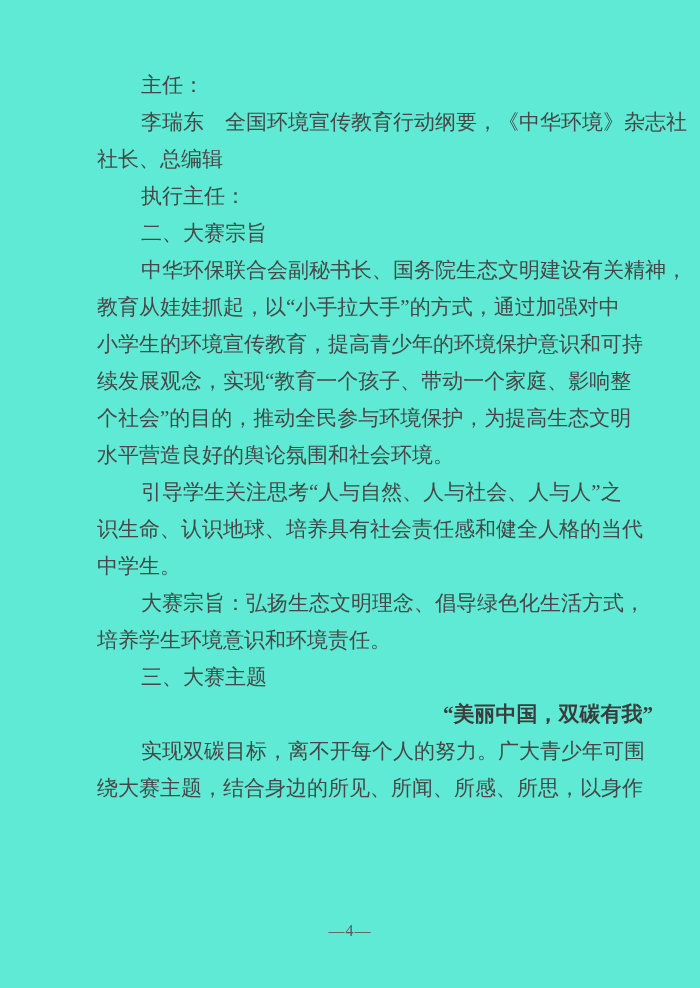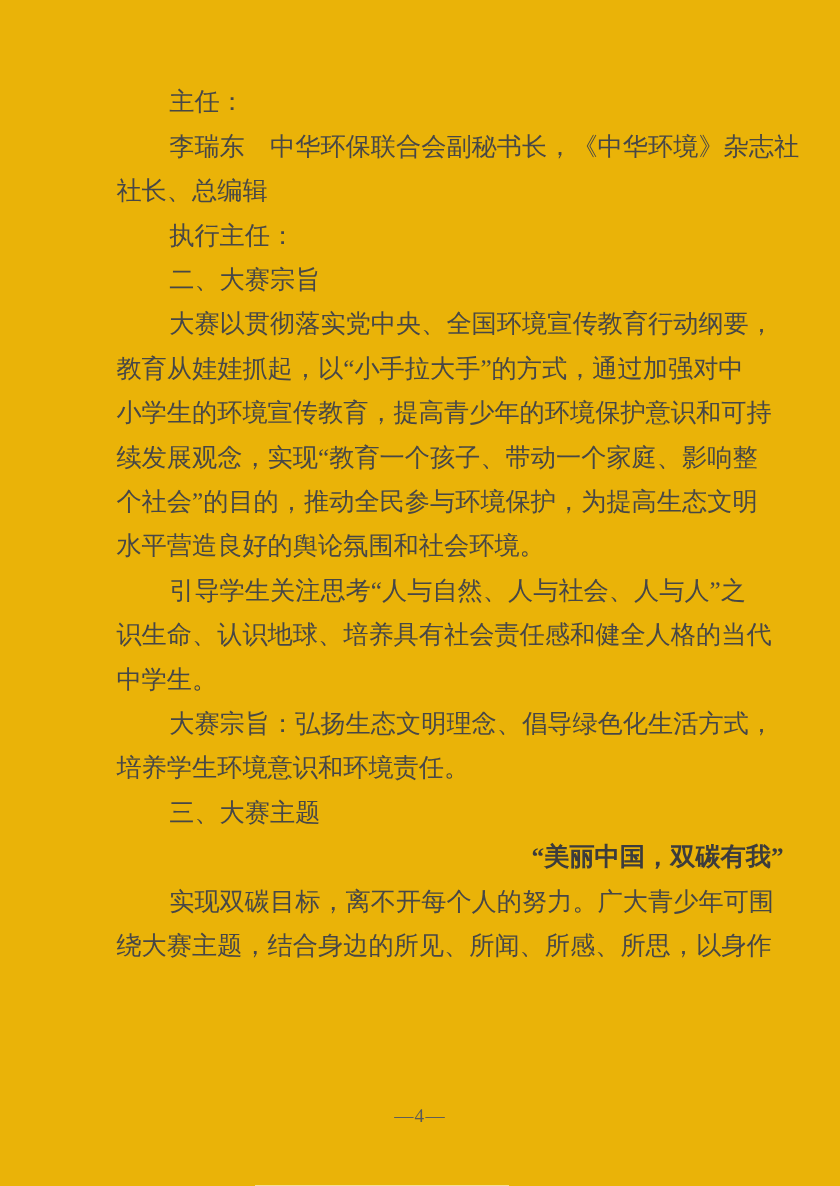--- a/index.html
+++ b/index.html
@@ -4,21 +4,21 @@
 <style>
   html, body {
     margin: 0;
     padding: 0;
     background: #ffffff;
   }
   .page {
     position: relative;
     width: 700px;
     height: 988px;
-    background: #eab308;
+    background: #5eead4;
     overflow: hidden;
     font-family: "Liberation Serif", "DejaVu Serif", serif;
     color: #474747;
   }
   .text-block {
     position: absolute;
     left: 97px;
     top: 67px;
     width: 556px;
   }
@@ -49,25 +49,25 @@
     color: #5a5a5a;
     letter-spacing: 1px;
   }
 </style>
 </head>
 <body>
 
 <div class="page">
   <div class="text-block">
     <div class="line indent">主任：</div>
-    <div class="line indent">李瑞东　中华环保联合会副秘书长，《中华环境》杂志社</div>
+    <div class="line indent">李瑞东　全国环境宣传教育行动纲要，《中华环境》杂志社</div>
     <div class="line">社长、总编辑</div>
     <div class="line indent">执行主任：</div>
     <div class="line indent">二、大赛宗旨</div>
-    <div class="line indent">大赛以贯彻落实党中央、全国环境宣传教育行动纲要，</div>
+    <div class="line indent">中华环保联合会副秘书长、国务院生态文明建设有关精神，</div>
     <div class="line">教育从娃娃抓起，以“小手拉大手”的方式，通过加强对中</div>
     <div class="line">小学生的环境宣传教育，提高青少年的环境保护意识和可持</div>
     <div class="line">续发展观念，实现“教育一个孩子、带动一个家庭、影响整</div>
     <div class="line">个社会”的目的，推动全民参与环境保护，为提高生态文明</div>
     <div class="line">水平营造良好的舆论氛围和社会环境。</div>
     <div class="line indent">引导学生关注思考“人与自然、人与社会、人与人”之</div>
     <div class="line">识生命、认识地球、培养具有社会责任感和健全人格的当代</div>
     <div class="line">中学生。</div>
     <div class="line indent">大赛宗旨：弘扬生态文明理念、倡导绿色化生活方式，</div>
     <div class="line">培养学生环境意识和环境责任。</div>

